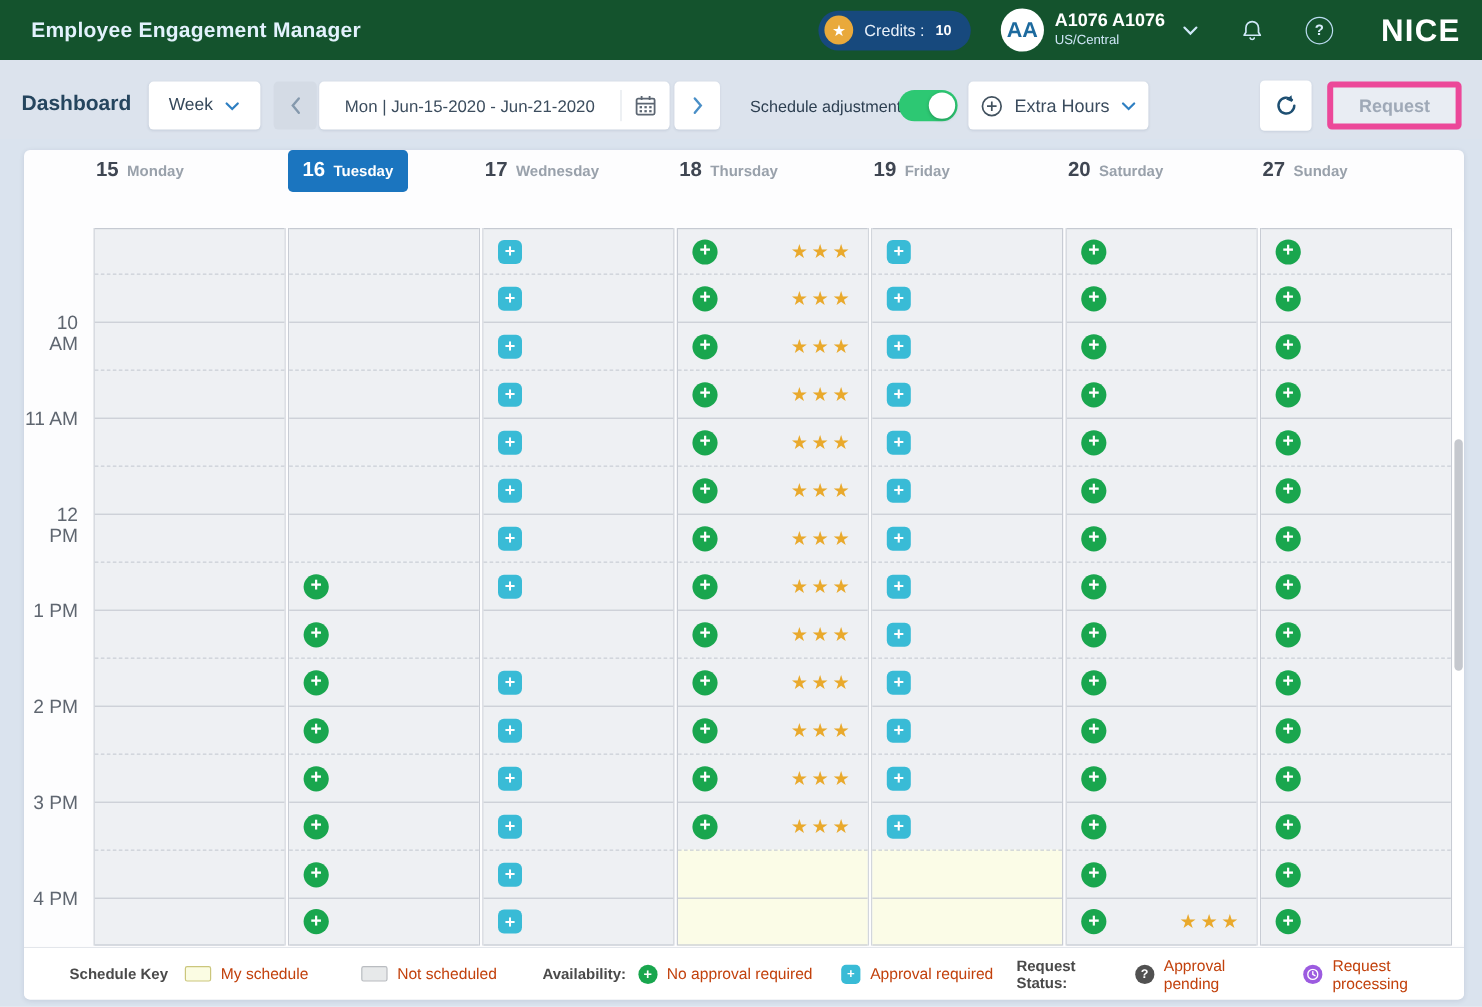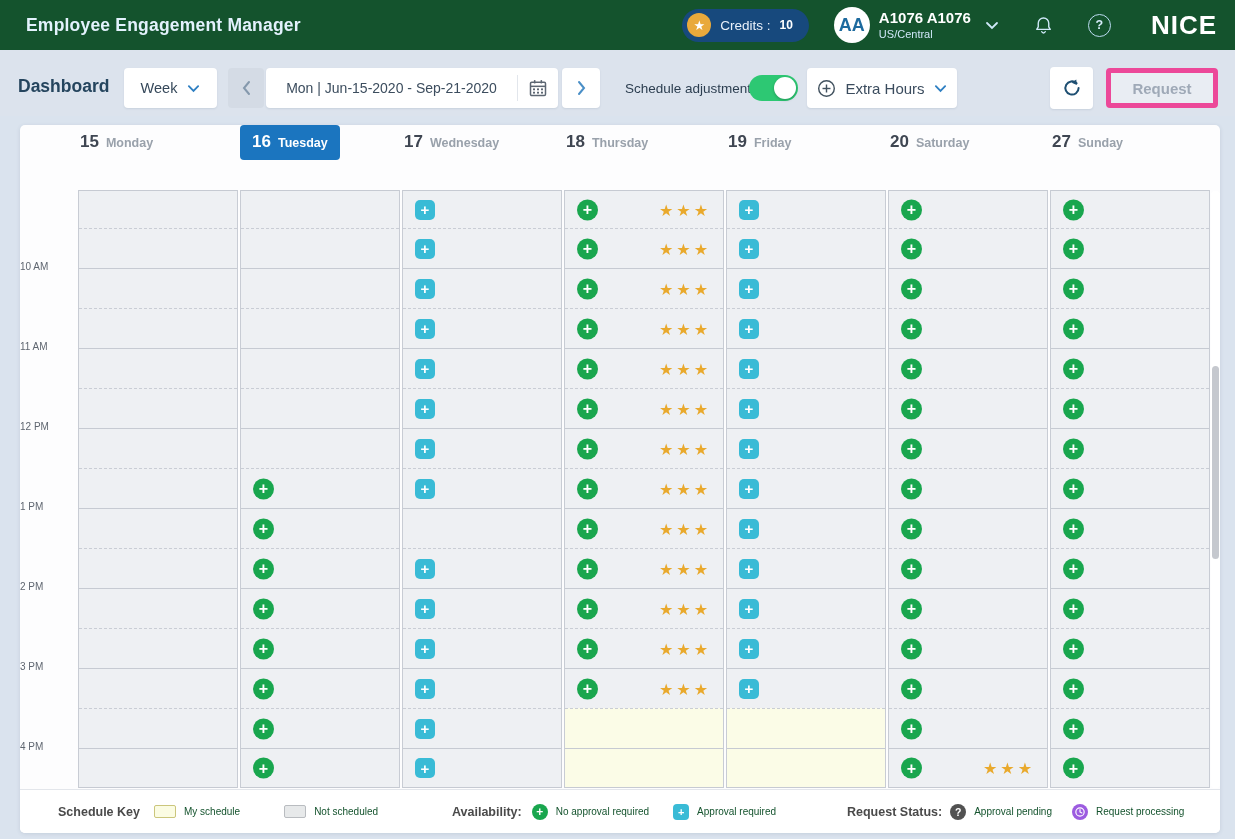--- a/index.html
+++ b/index.html
@@ -51,21 +51,21 @@
   
   .day-header{position:absolute;left:0;top:0;width:1190px;height:65px;padding-left:58px;box-sizing:border-box;display:flex;gap:2px;}
   .dh-col{flex:1;display:flex;align-items:flex-start;}
   .dh-inner{display:flex;align-items:baseline;gap:7px;padding:7px 10px 8px 2px;border-radius:4px;cursor:pointer;}
   .dh-num{font-size:17px;font-weight:600;color:#3f4652;}
   .dh-name{font-size:12.5px;font-weight:700;color:#99a1ab;}
   .dh-inner.selected{background:#1b75bf;padding:7px 12px 8px 12px;}
   .dh-inner.selected .dh-num,.dh-inner.selected .dh-name{color:#ffffff;}
   
   .grid{position:absolute;left:0;top:65px;width:1200px;height:598px;}
-  .tlabel{position:absolute;left:0;width:45px;text-align:left;font-size:10px;color:#5f6670;}
+  .tlabel{position:absolute;left:0;width:45px;text-align:right;font-size:16px;color:#5f6670;}
   .cols{position:absolute;left:58px;top:0;width:1132px;display:flex;gap:2px;}
   .col{flex:1;border-left:1px solid #c8ccd4;border-right:1px solid #c8ccd4;box-sizing:border-box;}
   .cell{position:relative;height:40px;background:#eef0f3;border-top:1px solid #c6cad2;box-sizing:border-box;}
   .cell.first{height:38px;}
   .cell.dash{border-top-style:dashed;border-top-color:#c9cdd5;}
   .cell.last{border-bottom:1px solid #c6cad2;}
   .cell.mysched{background:#fbfce7;}
   .plus{position:absolute;left:12px;top:50%;transform:translateY(-50%);display:flex;align-items:center;justify-content:center;color:#fff;font-weight:700;}
   .plus.green{width:21px;height:21px;border-radius:50%;background:#19a64e;font-size:16px;}
   .plus.teal{width:20px;height:20px;border-radius:5px;background:#39bbd6;font-size:15px;}
@@ -73,21 +73,21 @@
   
   .sb-track{position:absolute;right:0;top:66px;width:9px;height:597px;background:#ffffff;border-radius:4px;}
   .sb-thumb{position:absolute;right:1px;top:175px;width:7px;height:193px;background:#c5c8ce;border-radius:4px;cursor:pointer;}
   
   .legend{position:absolute;left:0;bottom:0;width:1200px;height:43px;background:#ffffff;border-top:1px solid #e3e6eb;border-radius:0 0 5px 5px;}
   .lg-group{position:absolute;top:0;height:43px;display:flex;align-items:center;}
   .lg-1{left:38px;}
   .lg-2{left:432px;}
   .lg-3{left:827px;}
   .lg-title{font-size:12.5px;font-weight:700;color:#4a4a4a;}
-  .lg-text{font-size:10px;color:#14532d;}
+  .lg-text{font-size:13px;color:#c2410c;}
   .swatch{width:22px;height:13px;border-radius:2px;box-sizing:border-box;}
   .swatch.yellow{background:#fbfce3;border:1px solid #cbc67c;}
   .swatch.gray{background:#e7e9ea;border:1px solid #b9bcc0;}
   .mini{width:16px;height:16px;display:flex;align-items:center;justify-content:center;color:#fff;font-weight:700;flex:none;}
   .mini.green{border-radius:50%;background:#19a64e;font-size:12px;}
   .mini.teal{border-radius:4px;background:#39bbd6;font-size:11px;}
   .mini.dark{border-radius:50%;background:#515151;font-size:10.5px;}
   .mini.purple{border-radius:50%;background:#9c5be0;}
   .ml14{margin-left:14px;}.ml8{margin-left:8px;}.ml44{margin-left:44px;}.ml10{margin-left:10px;}.ml24{margin-left:24px;}.ml20{margin-left:20px;}
 </style>
@@ -135,21 +135,21 @@
     </svg>
 </div>
 
 <div class="tb nav-prev">
   <svg width="11" height="16" viewBox="0 0 11 16">
       <polyline points="8,2 3,8 8,14" fill="none" stroke="#8599ad" stroke-width="2" stroke-linecap="round"></polyline>
     </svg>
 </div>
 
 <div class="tb btn date-box">
-  <span class="date-text">Mon | Jun-15-2020 - Sep-21-2020</span>
+  <span class="date-text">Mon | Jun-15-2020 - Jun-21-2020</span>
   <span class="date-sep"></span>
   <span class="cal-wrap">
     <svg width="20" height="20" viewBox="0 0 24 24">
       <rect x="3" y="5" width="18" height="16" rx="1.5" fill="none" stroke="#5c6672" stroke-width="1.8"></rect>
       <line x1="3" y1="10" x2="21" y2="10" stroke="#5c6672" stroke-width="1.8"></line>
       <line x1="8" y1="2.5" x2="8" y2="6.5" stroke="#5c6672" stroke-width="1.8"></line>
       <line x1="16" y1="2.5" x2="16" y2="6.5" stroke="#5c6672" stroke-width="1.8"></line>
       <g fill="#5c6672">
         <rect x="6" y="12.5" width="2.4" height="2.2"></rect>
           <rect x="10.8" y="12.5" width="2.4" height="2.2"></rect>

